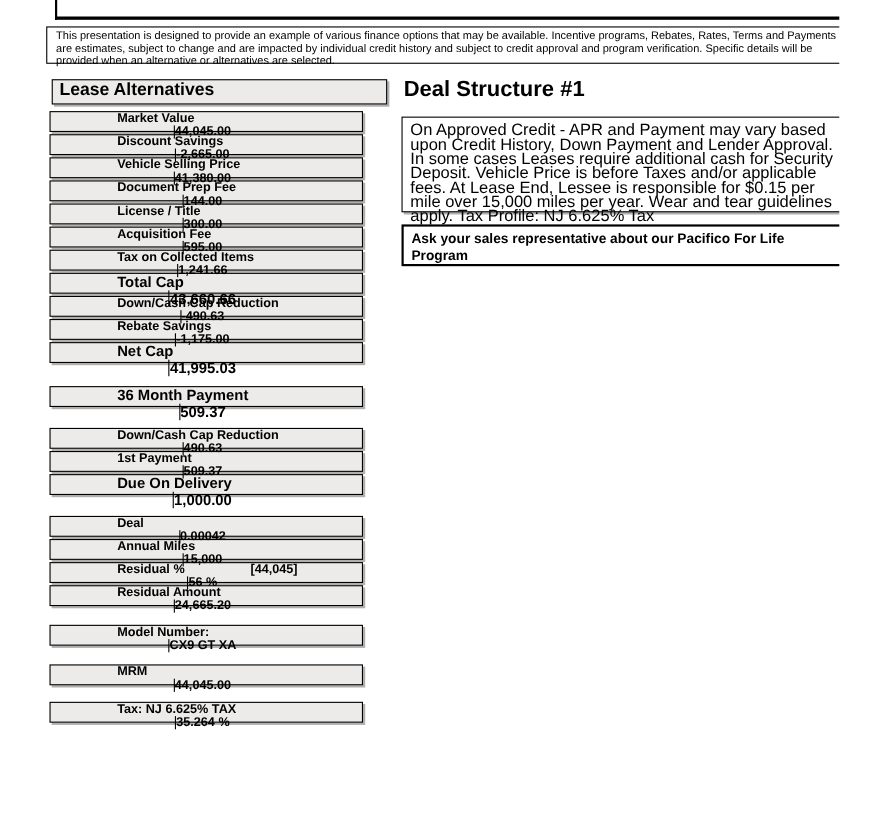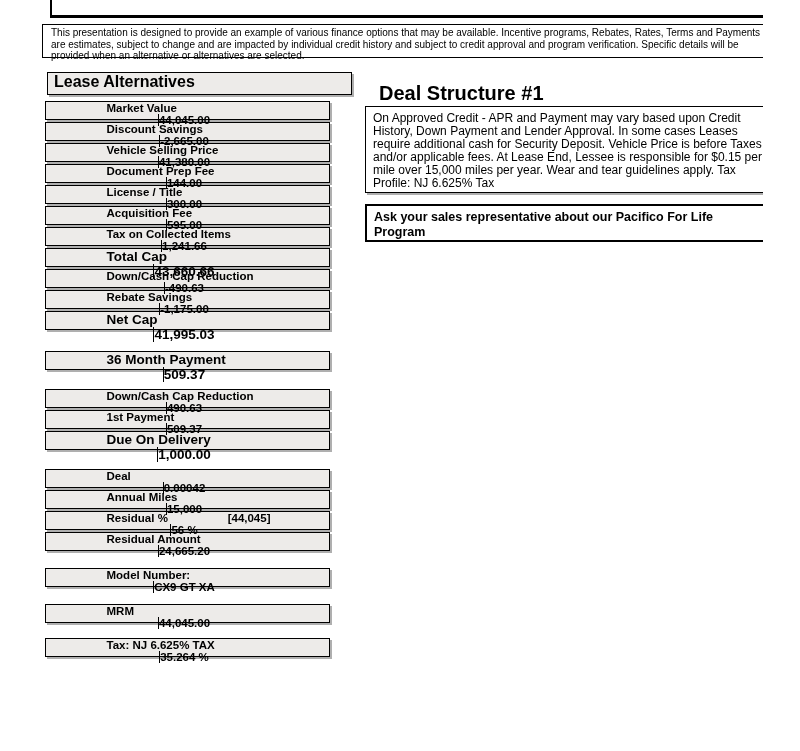--- a/index.html
+++ b/index.html
@@ -45,29 +45,29 @@
     justify-content:space-between;
     padding-left:12px;padding-right:10px;box-sizing:border-box;
   }
   .trow .val{
     flex:1;height:100%;display:flex;align-items:center;justify-content:flex-end;
     border-left:1px solid var(--border,#000);
     padding-right:7px;box-sizing:border-box;
   }
   .trow.big{font-size:13.5px;}
   .deal-title{
-    position:absolute;top:70px;left:367px;margin:12px;
+    position:absolute;top:70px;left:367px;margin:0;
     font-size:20px;font-weight:bold;
   }
   .terms-box{
     position:absolute;top:106px;left:365px;width:408px;height:87px;
     border:1px solid var(--border,#000);
     box-shadow:2px 2px 0 var(--shadow,#afafaf);
     box-sizing:border-box;padding:5px 7px;
-    font-size:12px;line-height:13px;
+    font-size:15px;line-height:13px;
   }
   .promo-box{
     position:absolute;top:204px;left:365px;width:410px;height:38px;
     border:2px solid var(--border,#000);
     box-sizing:border-box;padding:4px 7px;
     font-size:12.5px;line-height:15px;font-weight:bold;
   }
 </style>
 </head>
 <body>

